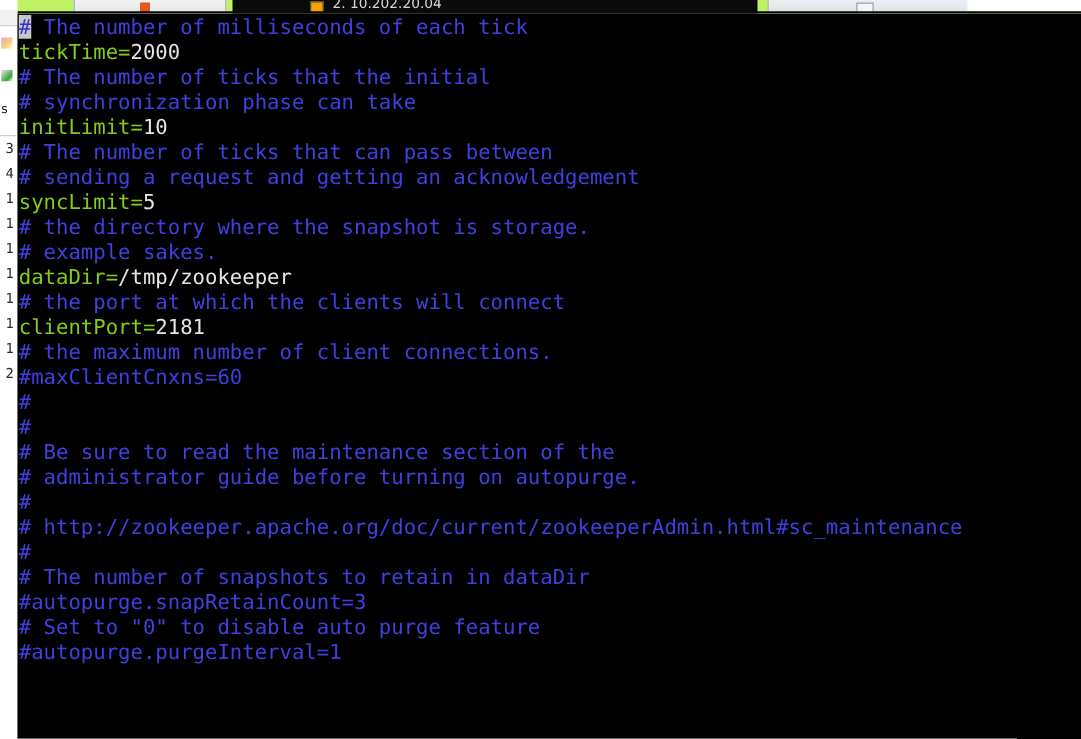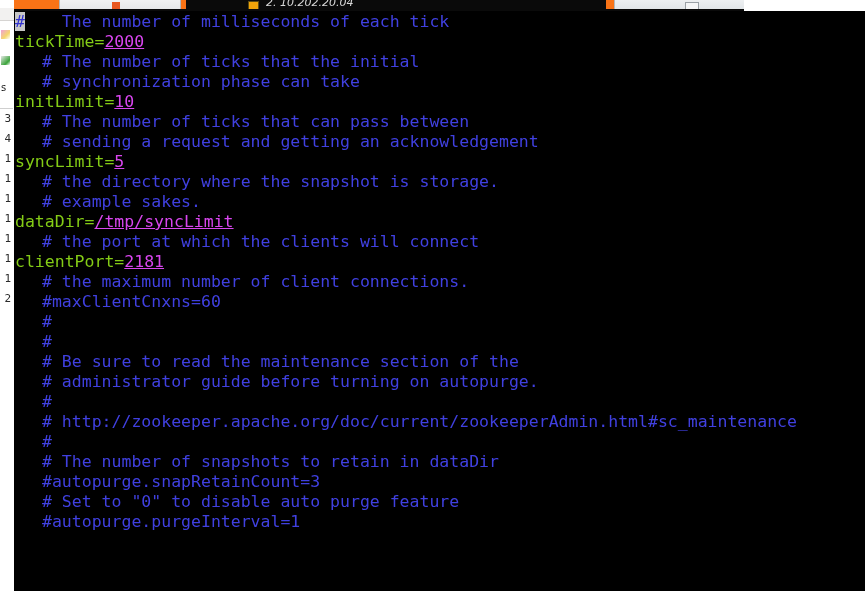--- a/index.html
+++ b/index.html
@@ -82,26 +82,25 @@
     overflow: hidden;
     white-space: nowrap;
     direction: rtl;
   }
 
   
   #titlebar {
     position: absolute;
     left: 14px;
     top: 0;
-    width: 730px;
+    width: 851px;
     height: 11px;
-    background: #f97316;
+    background: #bef264;
     overflow: hidden;
     z-index: 6;
-    font-style: italic;
   }
   .tab-inactive-left {
     position: absolute;
     left: 45px;
     top: -12px;
     width: 120px;
     height: 22px;
     background: linear-gradient(180deg,#fdfdfd 0%,#e4e6e8 100%);
     border: 1px solid #b4b8bc;
     border-radius: 7px 7px 0 0;
@@ -198,23 +197,23 @@
     bottom: 0;
   }
   .line {
     height: 20px;
     line-height: 20px;
     font-family: "DejaVu Sans Mono", monospace;
     font-size: 16.5px;
     white-space: pre;
     letter-spacing: 0px;
   }
-  .c-comment { color: #4040e0; padding-left: 27px; }
+  .c-comment { color: #4040e0; }
   .c-key     { color: #84cc16; }
-  .c-value   { color: #d946ef; text-decoration: underline; }
+  .c-value   { color: #e5e5e5; }
   .cursor {
     background: #c6c6c6;
     color: #3232d2;
   }
 </style>
 </head>
 <body>
 
 <div id="desktop">
 
@@ -259,21 +258,21 @@
         <div class="line"><span class="cursor">#</span><span class="c-comment"> The number of milliseconds of each tick</span></div>
         <div class="line"><span class="c-key">tickTime=</span><span class="c-value">2000</span></div>
         <div class="line"><span class="c-comment"># The number of ticks that the initial</span></div>
         <div class="line"><span class="c-comment"># synchronization phase can take</span></div>
         <div class="line"><span class="c-key">initLimit=</span><span class="c-value">10</span></div>
         <div class="line"><span class="c-comment"># The number of ticks that can pass between</span></div>
         <div class="line"><span class="c-comment"># sending a request and getting an acknowledgement</span></div>
         <div class="line"><span class="c-key">syncLimit=</span><span class="c-value">5</span></div>
         <div class="line"><span class="c-comment"># the directory where the snapshot is storage.</span></div>
         <div class="line"><span class="c-comment"># example sakes.</span></div>
-        <div class="line"><span class="c-key">dataDir=</span><span class="c-value">/tmp/syncLimit</span></div>
+        <div class="line"><span class="c-key">dataDir=</span><span class="c-value">/tmp/zookeeper</span></div>
         <div class="line"><span class="c-comment"># the port at which the clients will connect</span></div>
         <div class="line"><span class="c-key">clientPort=</span><span class="c-value">2181</span></div>
         <div class="line"><span class="c-comment"># the maximum number of client connections.</span></div>
         <div class="line"><span class="c-comment">#maxClientCnxns=60</span></div>
         <div class="line"><span class="c-comment">#</span></div>
         <div class="line"><span class="c-comment">#</span></div>
         <div class="line"><span class="c-comment"># Be sure to read the maintenance section of the</span></div>
         <div class="line"><span class="c-comment"># administrator guide before turning on autopurge.</span></div>
         <div class="line"><span class="c-comment">#</span></div>
         <div class="line"><span class="c-comment"># http://zookeeper.apache.org/doc/current/zookeeperAdmin.html#sc_maintenance</span></div>

